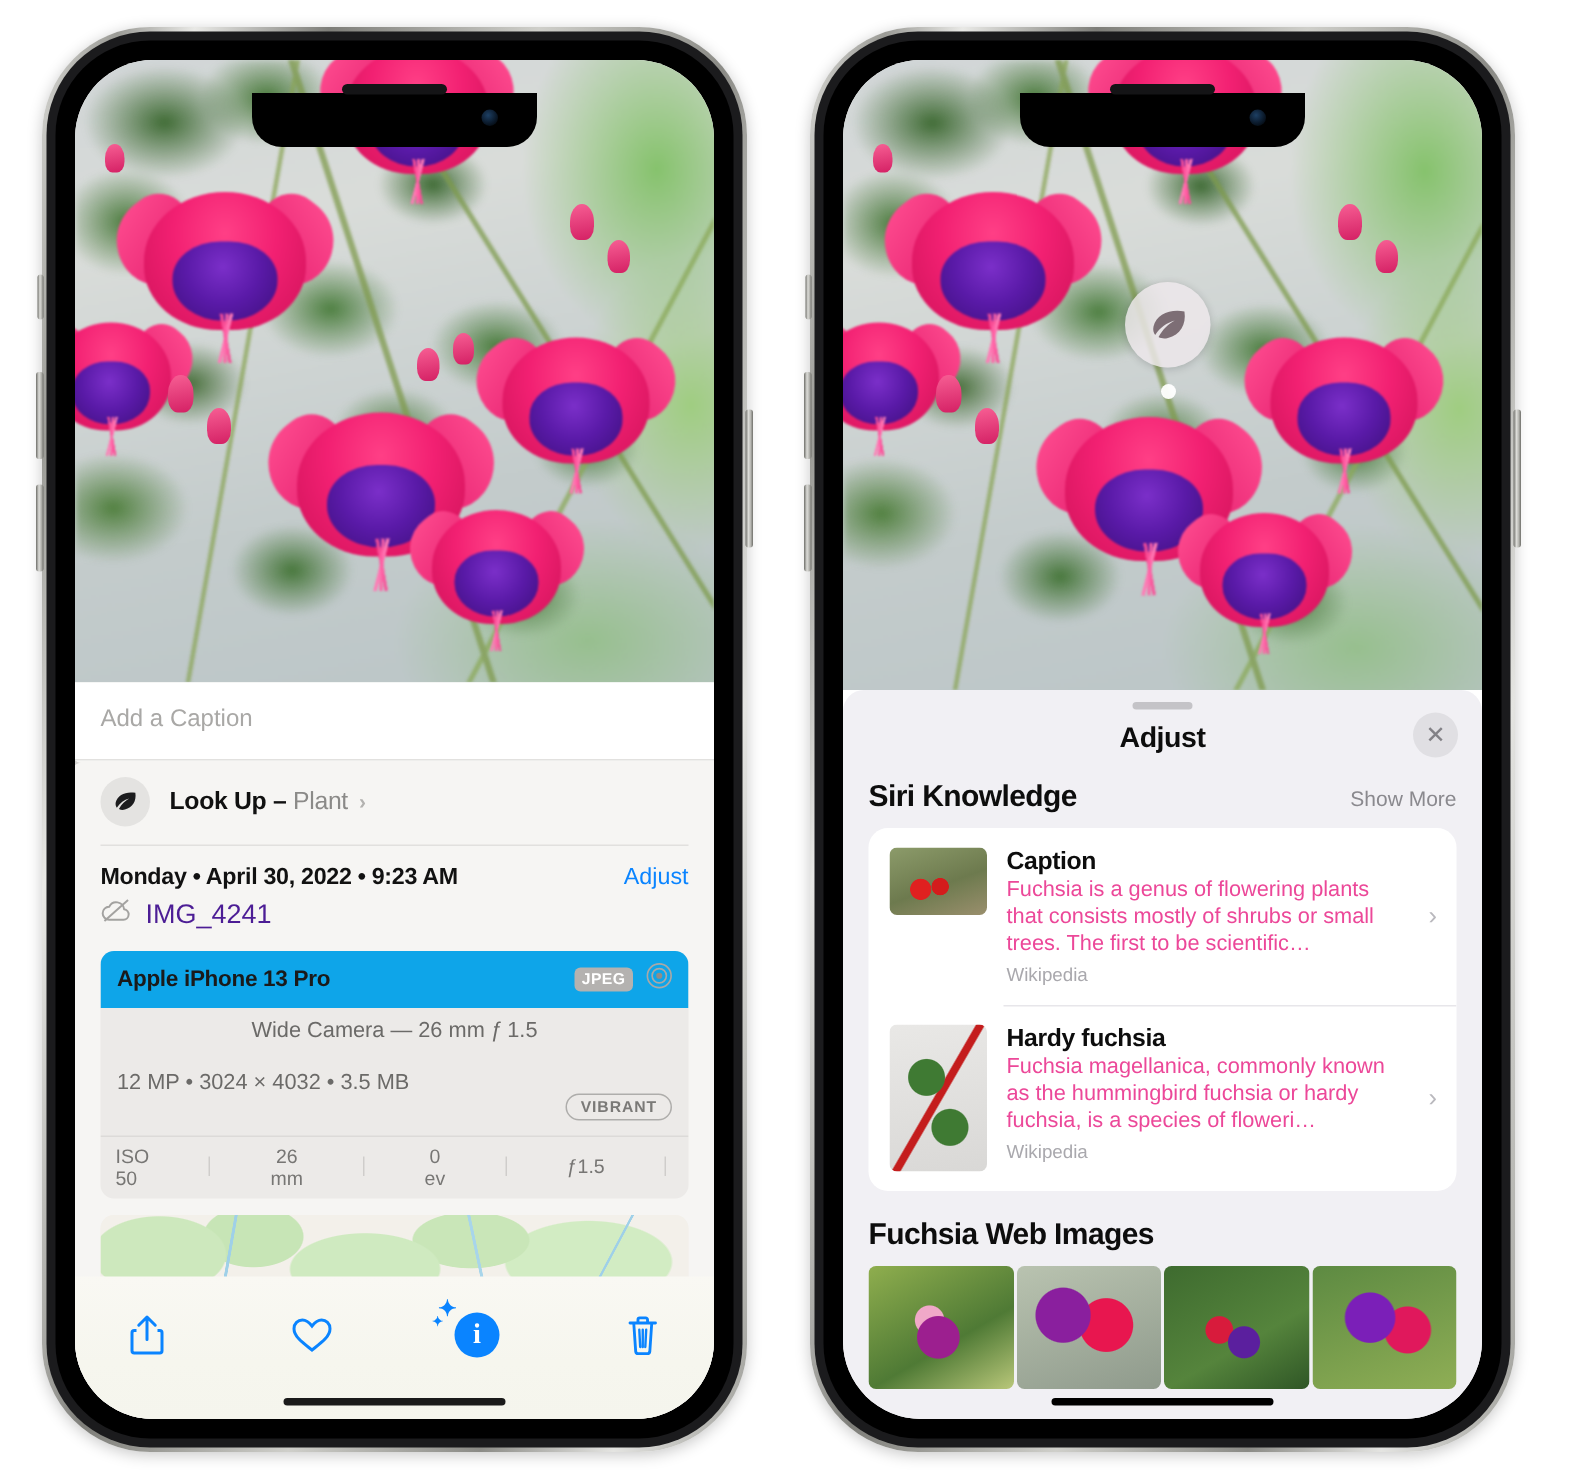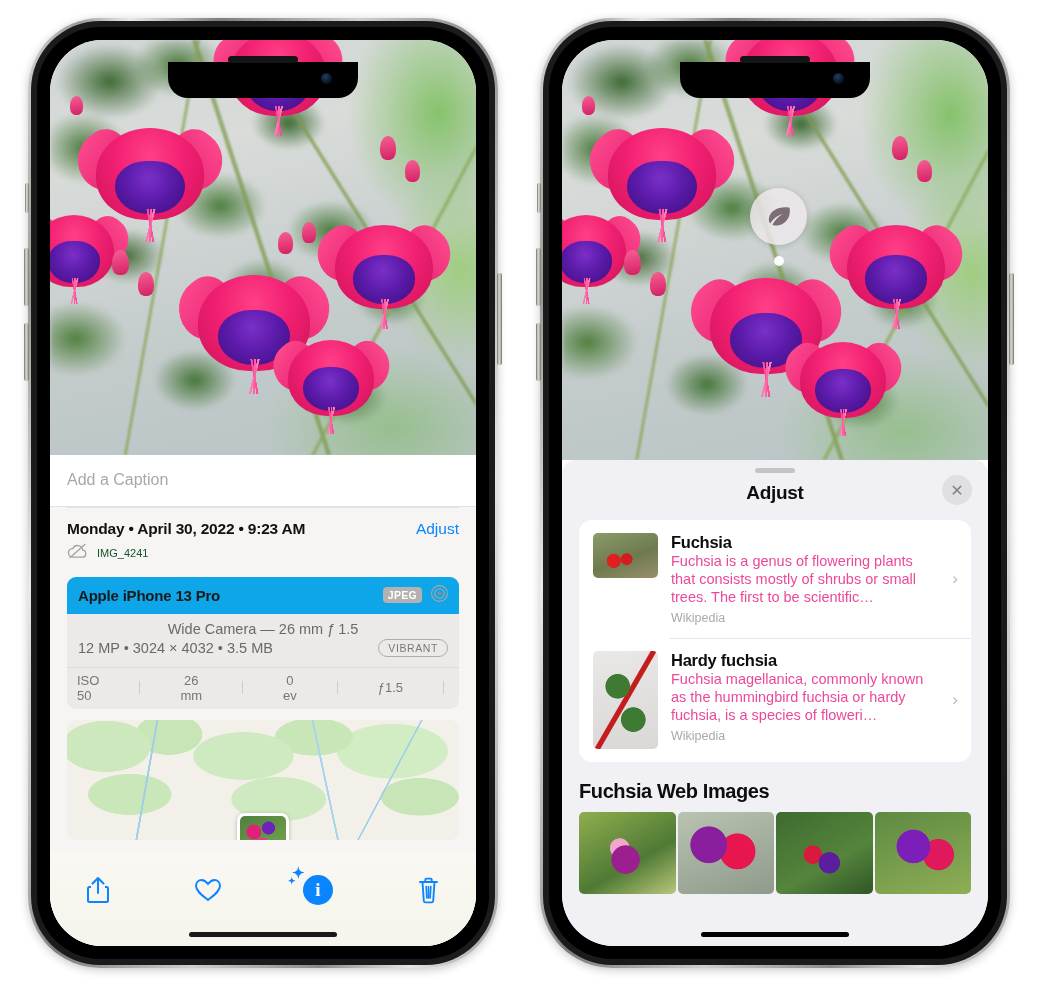--- a/index.html
+++ b/index.html
@@ -169,41 +169,41 @@
   .meta-sep { height: .5px; background: #e1e0de; margin: 0 17px; }
 
   .date-row {
     display: flex; align-items: baseline; justify-content: space-between;
     padding: 12px 17px 2px;
   }
   .date-text { font-size: 15.5px; font-weight: 700; color: #111; letter-spacing: -.2px; }
   .adjust { font-size: 15.5px; color: #0a84ff; }
 
   .file-row { display: flex; align-items: center; gap: 9px; padding: 3px 17px 10px; }
-  .file-name { font-size: 11px; color: #14532d; }
+  .file-name { font-size: 18px; color: #4c1d95; }
 
   .exif-card {
     margin: 4px 17px 0; background: #eceae8; border-radius: 9px; overflow: hidden;
   }
   .exif-head {
     display: flex; align-items: center; justify-content: space-between;
     padding: 7px 10px 7px 11px; background: #0ea5e9;
   }
   .exif-device { font-size: 15px; font-weight: 700; color: #1a1a1a; letter-spacing: -.2px; }
   .exif-head-right { display: flex; align-items: center; gap: 8px; }
   .jpeg-badge {
     background: #b4b2b0; color: #fff; font-size: 10.5px; font-weight: 700;
     padding: 2px 5px; border-radius: 4px; letter-spacing: .3px;
   }
   .exif-body { padding: 7px 11px 8px; }
   .exif-line { font-size: 14.5px; color: #6b6a68; margin-bottom: 2px; text-align: center; }
   .exif-line2 { display: flex; align-items: center; justify-content: space-between; }
   .vibrant-pill {
-    border: 1px solid #aeadab; color: #7a7977; font-size: 10.5px; font-weight: 400;
-    padding: 2px 9px; border-radius: 10px; letter-spacing: .6px;
+    border: 1px solid #aeadab; color: #7a7977; font-size: 10.5px; font-weight: 700;
+    padding: 2px 9px; border-radius: 10px; letter-spacing: .6px; margin-top: 32px;
   }
   .exif-foot {
     display: flex; align-items: center; border-top: .5px solid #dcdad8;
     padding: 5px 10px 6px; font-size: 13px; color: #777674; gap: 40px;
   }
   .exif-foot span { flex: 1; text-align: center; }
   .exif-foot span:first-child { text-align: left; }
   .exif-foot span:last-child { text-align: right; }
   .exif-div { flex: 0 0 1px !important; height: 13px; background: #cfcdcb; }
 
@@ -419,20 +419,34 @@
         <div class="bud" style="left:20px;top:56px;width:13px;height:19px"></div>
         <div class="bud" style="left:252px;top:182px;width:14px;height:21px"></div>
       </div>
 
       <div class="sheet-left" style="top:415px">
 
         <div class="caption-row">
           <div class="caption-placeholder">Add a Caption</div>
         </div>
 
+        <div class="lookup-row">
+          <span class="sparkle s1">✦</span>
+
+          <div class="leaf-badge">
+            <svg width="19" height="19" viewBox="0 0 24 24" aria-hidden="true">
+              <path d="M20.5 4.5C13 3 5.5 6 4 12.5c-.4 1.8 0 3.4.9 4.6 2.6-4.2 6.2-6.6 10.4-7.8-3.4 1.9-6.4 4.7-8.6 8.8 1.4.8 3.2 1 5 .5C18.2 17 21.6 11.5 20.5 4.5z" fill="#1c1c1e"></path>
+            </svg>
+          </div>
+          <div class="lookup-text">
+            <span>Look Up –</span>
+            <span class="sub">Plant</span>
+            <span class="chev">›</span>
+          </div>
+        </div>
 
         <div class="meta-sep"></div>
 
         <div class="date-row">
           <div class="date-text">Monday • April 30, 2022 • 9:23 AM</div>
           <div class="adjust">Adjust</div>
         </div>
 
         <div class="file-row">
           <span>
@@ -597,26 +611,30 @@
         </div>
       </div>
 
       <div class="sheet-right" style="top:420px">
         <div class="grabber"></div>
         <div class="results-head">
           <div class="results-title">Adjust</div>
           <div class="close-btn">✕</div>
         </div>
 
+        <div class="section-head">
+          <div class="section-title">Siri Knowledge</div>
+          <div class="show-more">Show More</div>
+        </div>
 
         <div class="knowledge-card">
           <div class="k-row">
             <div class="k-thumb a"></div>
             <div class="k-text">
-              <div class="k-title">Fuchsia</div>
+              <div class="k-title">Caption</div>
               <div class="k-desc">Fuchsia is a genus of flowering plants that consists mostly of shrubs or small trees. The first to be scientific…</div>
               <div class="k-src">Wikipedia</div>
             </div>
             <div class="k-chev">›</div>
           </div>
           <div class="k-sep"></div>
           <div class="k-row">
             <div class="k-thumb b"></div>
             <div class="k-text">
               <div class="k-title">Hardy fuchsia</div>

